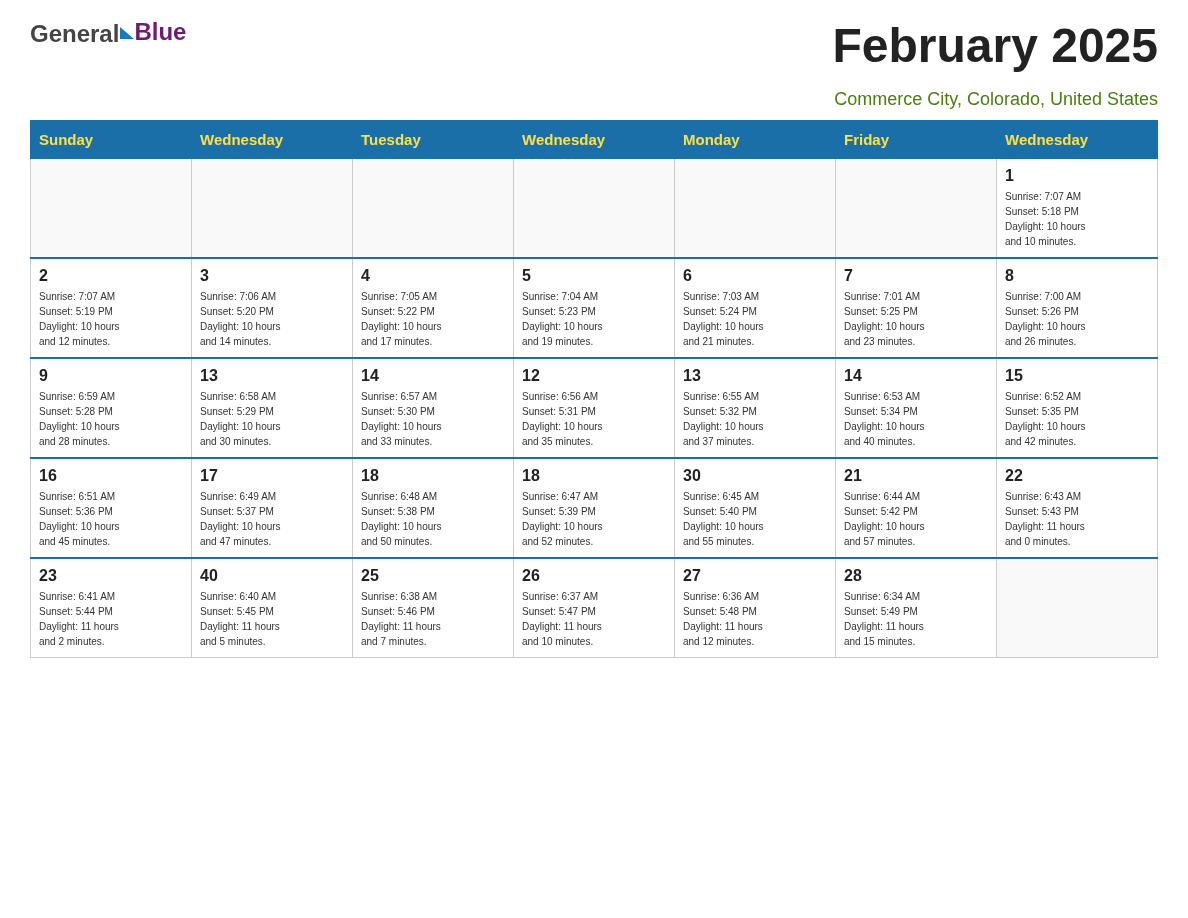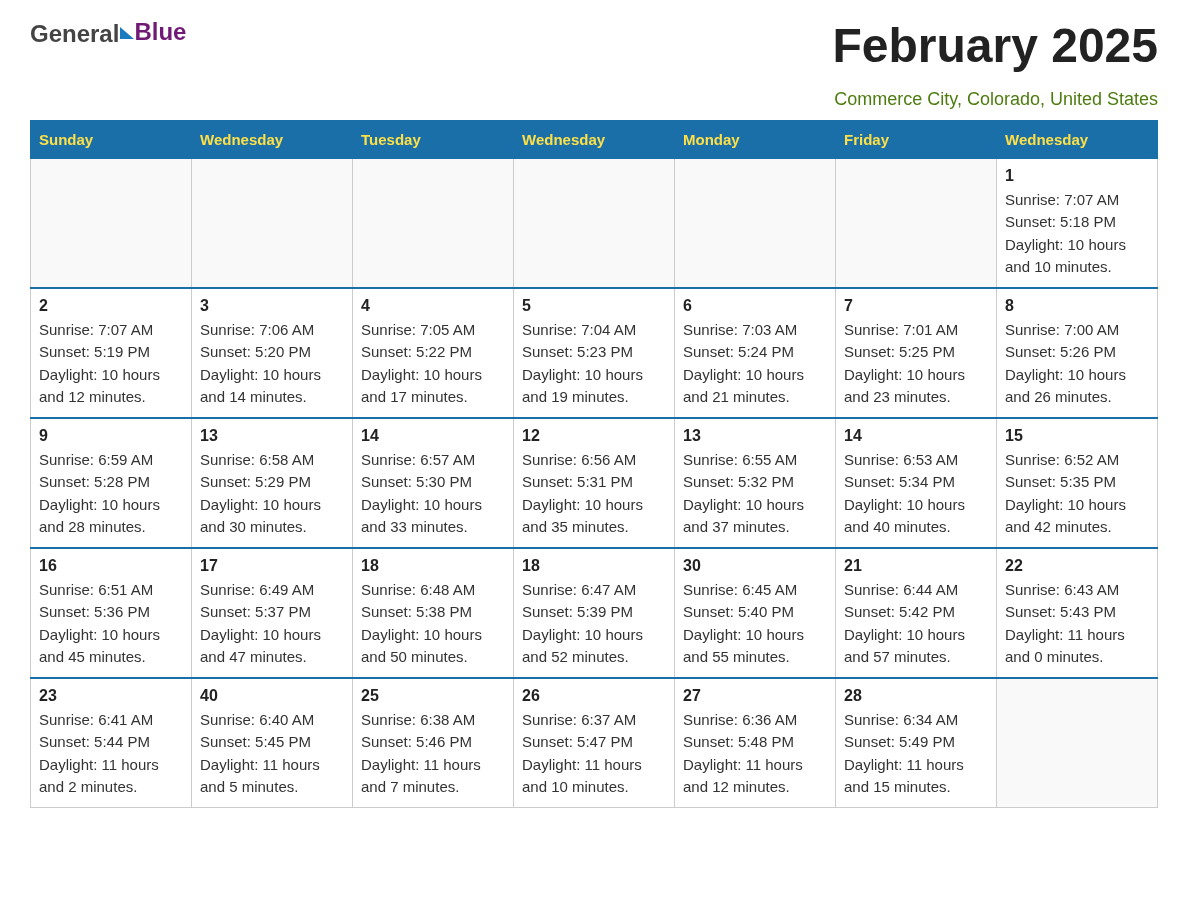--- a/index.html
+++ b/index.html
@@ -62,21 +62,21 @@
       background: #f9f9f9;
     }
     .day-number {
       font-size: 16px;
       font-weight: bold;
       color: #222;
       display: block;
       margin-bottom: 4px;
     }
     .day-info {
-      font-size: 15px;
+      font-size: 10px;
       color: #333;
       line-height: 1.5;
     }
     .row-divider {
       border-top: 2px solid #1a6fa8;
     }
     
     .logo-wrapper {
       display: flex;
       align-items: center;

